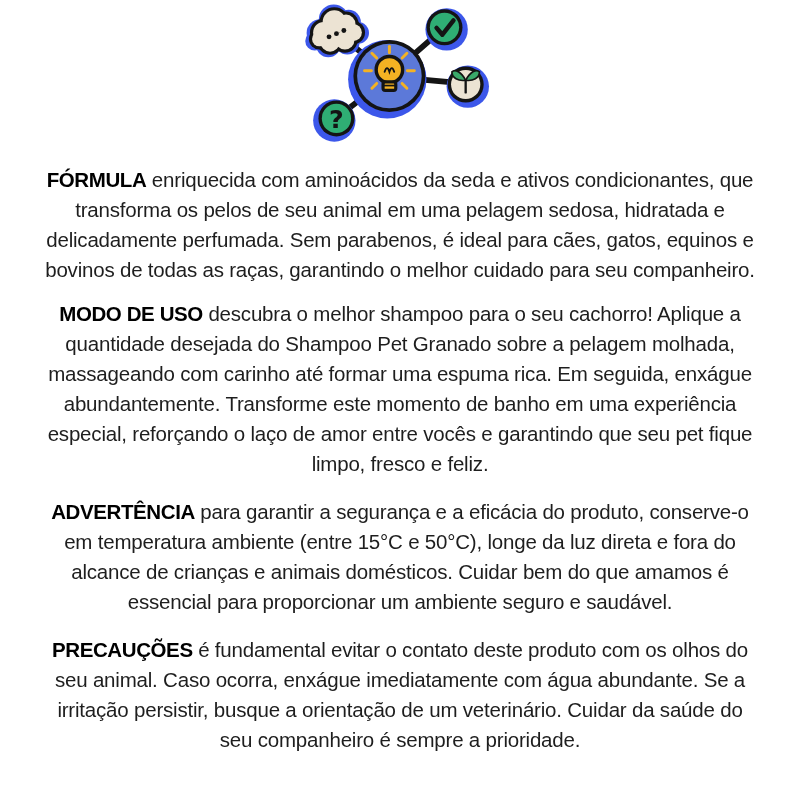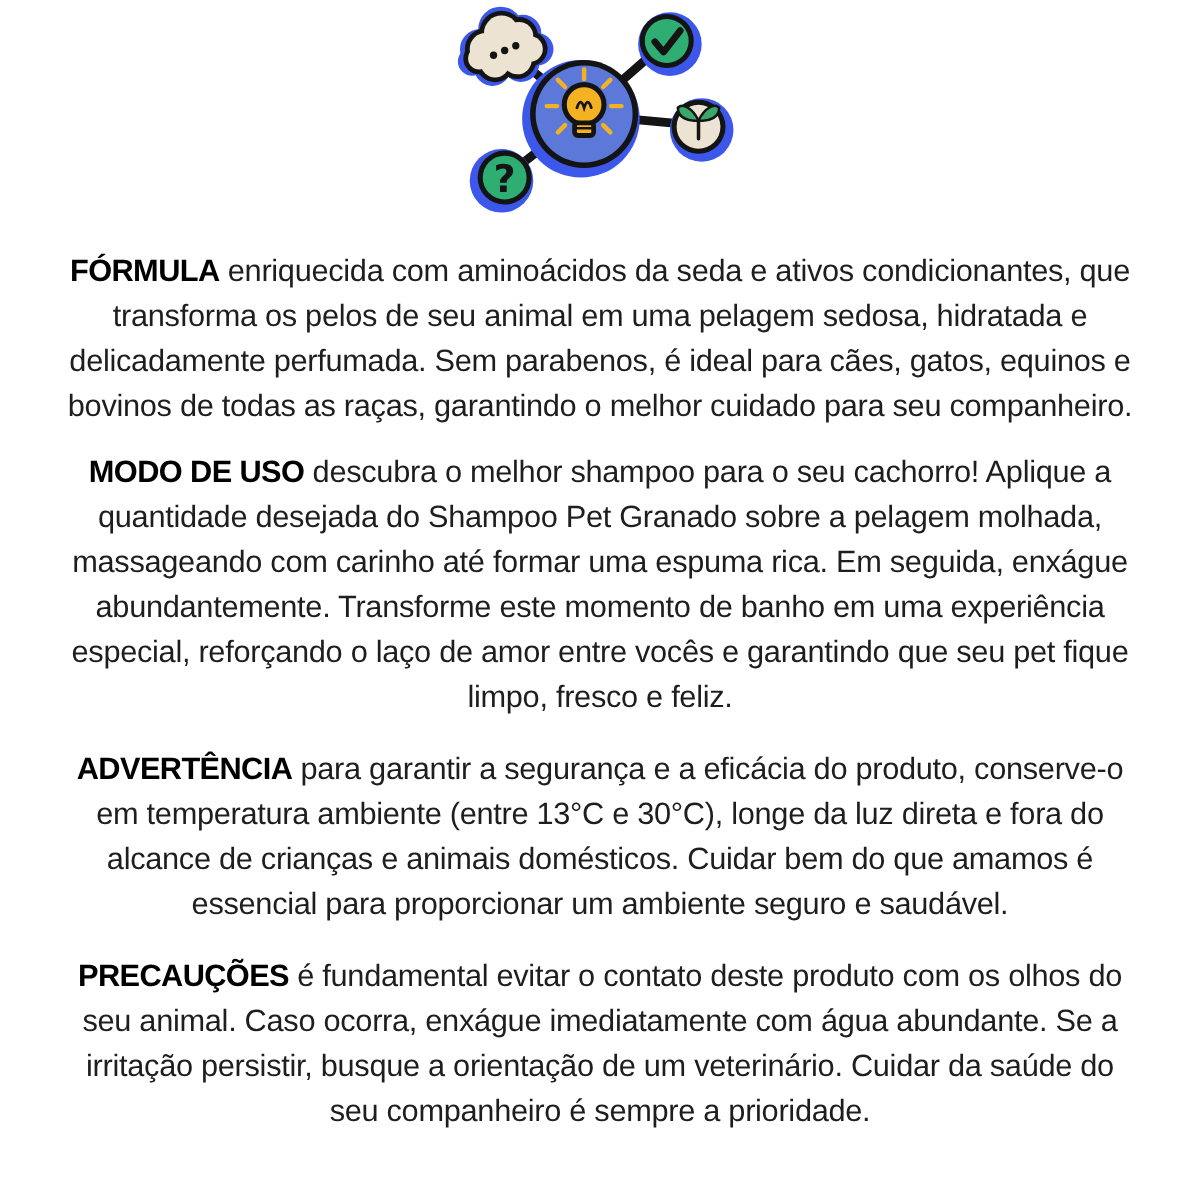--- a/index.html
+++ b/index.html
@@ -144,21 +144,21 @@
 
     <p class="section">
       <span class="heading">FÓRMULA</span><span class="body-text"> enriquecida com aminoácidos da seda e ativos condicionantes, que transforma os pelos de seu animal em uma pelagem sedosa, hidratada e delicadamente perfumada. Sem parabenos, é ideal para cães, gatos, equinos e bovinos de todas as raças, garantindo o melhor cuidado para seu companheiro.</span>
     </p>
 
     <p class="section">
       <span class="heading">MODO DE USO</span><span class="body-text"> descubra o melhor shampoo para o seu cachorro! Aplique a quantidade desejada do Shampoo Pet Granado sobre a pelagem molhada, massageando com carinho até formar uma espuma rica. Em seguida, enxágue abundantemente. Transforme este momento de banho em uma experiência especial, reforçando o laço de amor entre vocês e garantindo que seu pet fique limpo, fresco e feliz.</span>
     </p>
 
     <p class="section gap">
-      <span class="heading">ADVERTÊNCIA</span><span class="body-text"> para garantir a segurança e a eficácia do produto, conserve-o em temperatura ambiente (entre 13°C e 30°C), longe da luz direta e fora do alcance de crianças e animais domésticos. Cuidar bem do que amamos é essencial para proporcionar um ambiente seguro e saudável.</span>
+      <span class="heading">ADVERTÊNCIA</span><span class="body-text"> para garantir a segurança e a eficácia do produto, conserve-o em temperatura ambiente (entre 15°C e 50°C), longe da luz direta e fora do alcance de crianças e animais domésticos. Cuidar bem do que amamos é essencial para proporcionar um ambiente seguro e saudável.</span>
     </p>
 
     <p class="section gap">
       <span class="heading">PRECAUÇÕES</span><span class="body-text"> é fundamental evitar o contato deste produto com os olhos do seu animal. Caso ocorra, enxágue imediatamente com água abundante. Se a irritação persistir, busque a orientação de um veterinário. Cuidar da saúde do seu companheiro é sempre a prioridade.</span>
     </p>
 
   </div>
 </div>
 
 </body></html>

